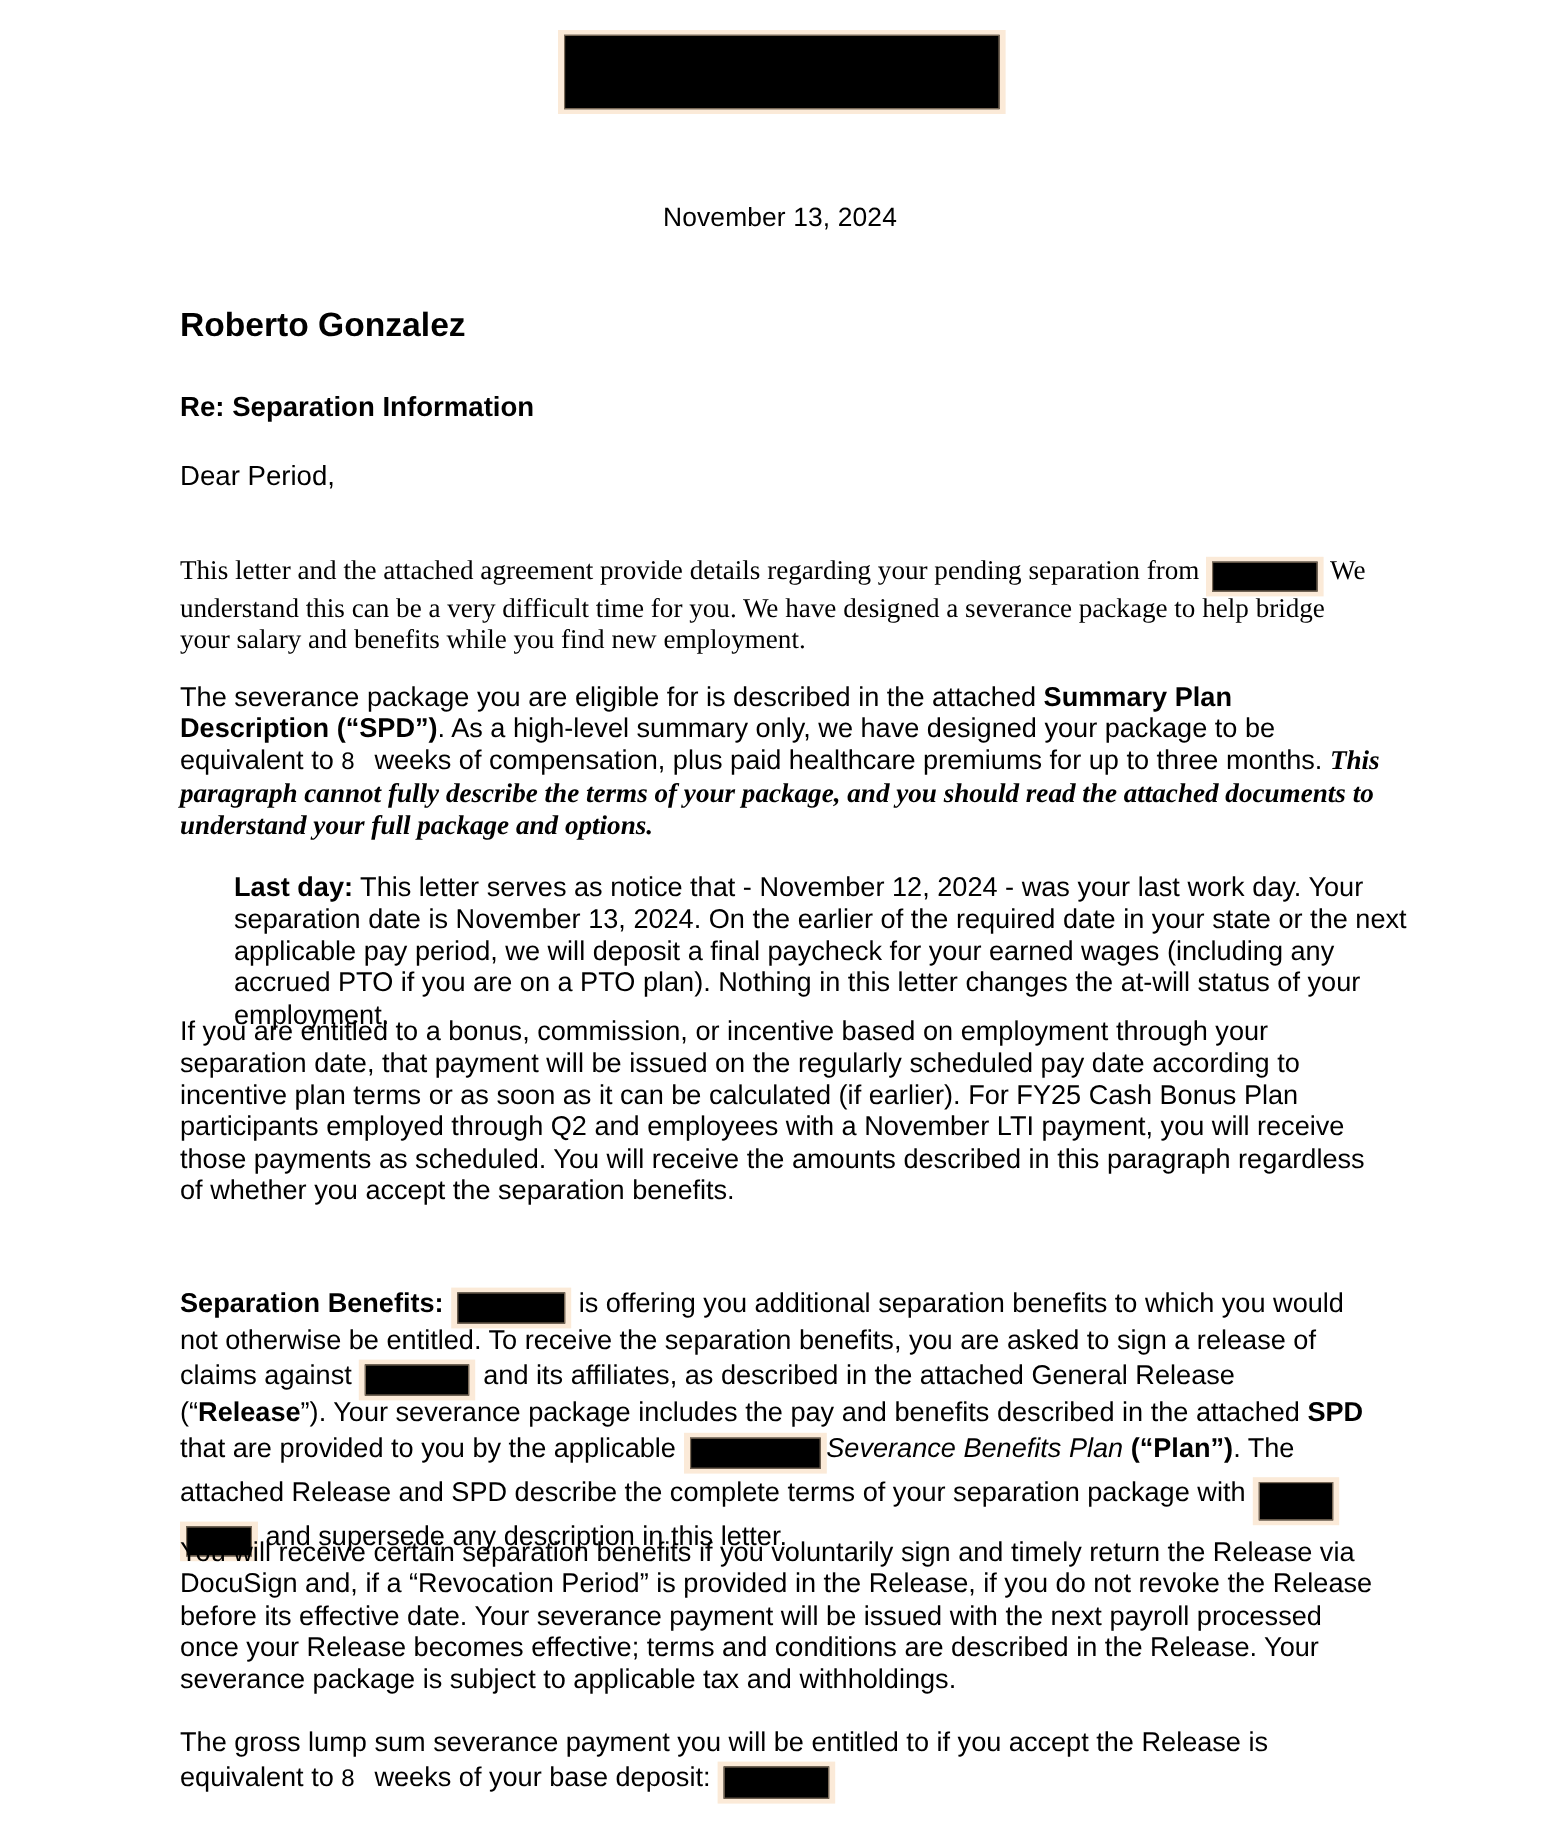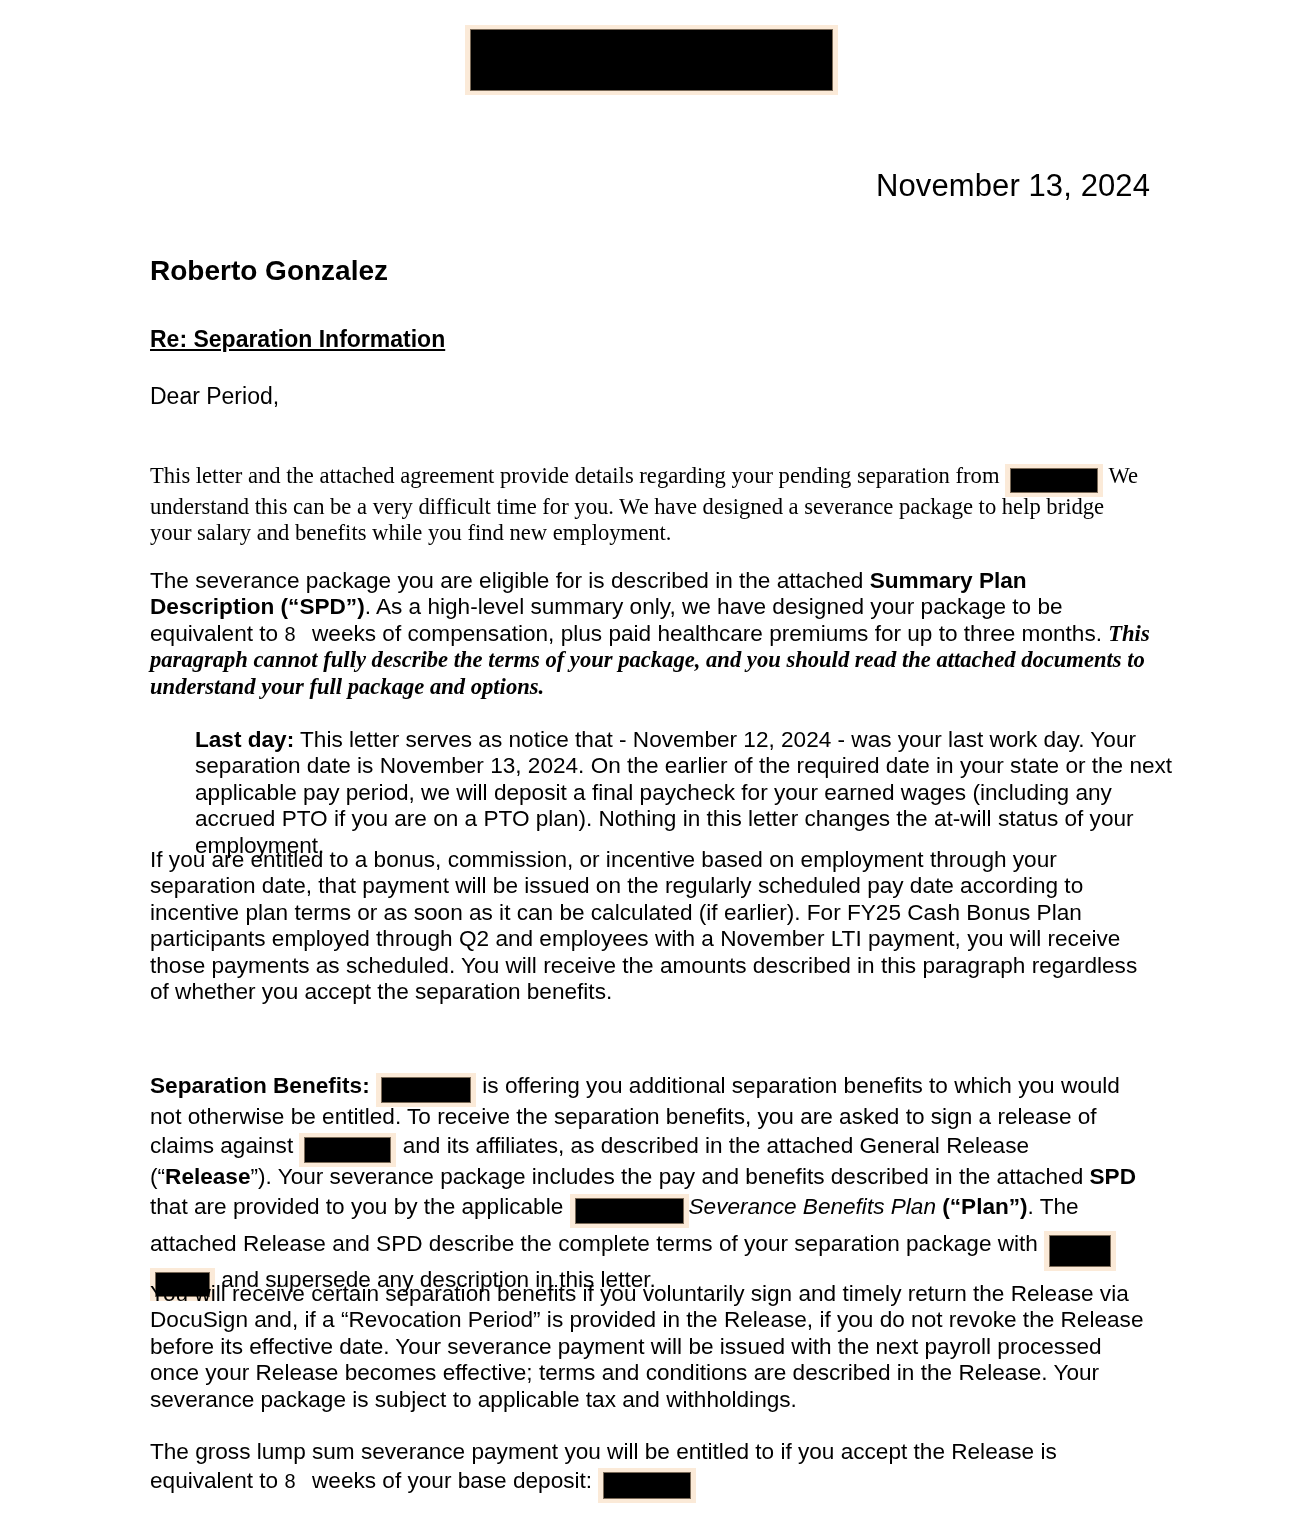--- a/index.html
+++ b/index.html
@@ -58,43 +58,42 @@
     left: 150px;
     top: 0;
     width: 1000px;
   }
 
   .date-line {
     position: absolute;
     left: 0;
     top: 168px;
     width: 1000px;
-    text-align: right;
-    font-size: 31px;
+    text-align: center;
+    font-size: 22px;
     line-height: 1.15;
     letter-spacing: 0.1px;
   }
 
   .recipient {
     position: absolute;
     left: 0;
     top: 255px;
     font-size: 28px;
     line-height: 1.15;
     font-weight: bold;
   }
 
   .subject {
     position: absolute;
     left: 0;
     top: 326px;
     font-size: 23px;
     font-weight: bold;
     line-height: 1.15;
-    text-decoration: underline;
   }
 
   .salutation {
     position: absolute;
     left: 0;
     top: 383px;
     font-size: 23px;
     line-height: 1.15;
   }
 

